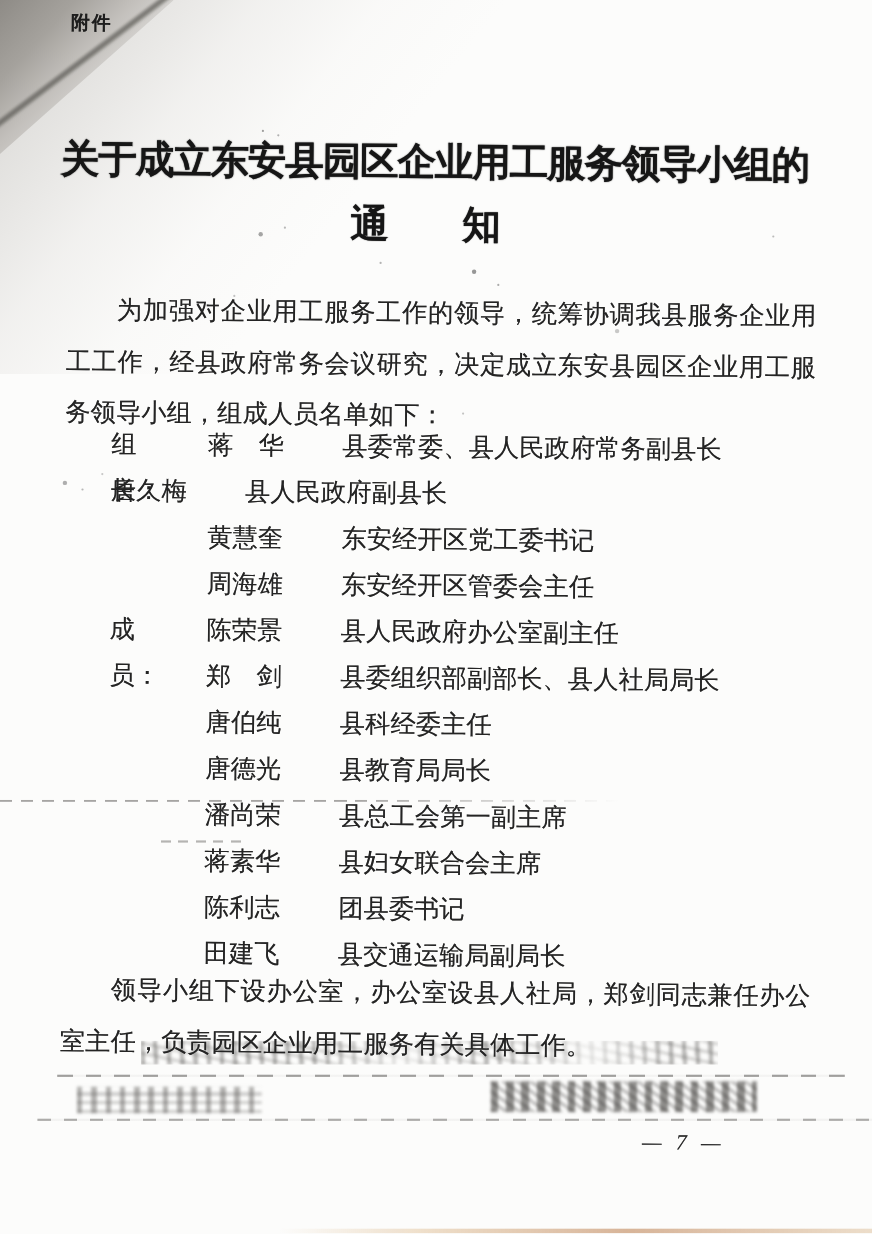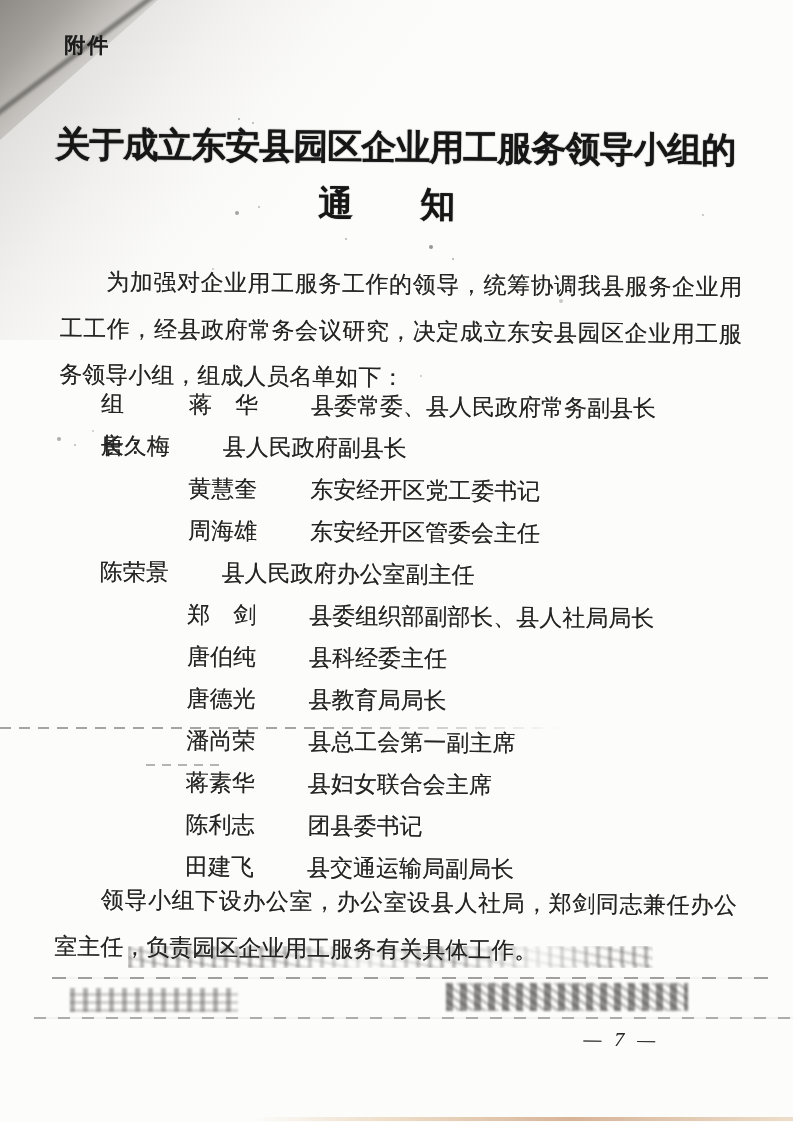--- a/index.html
+++ b/index.html
@@ -93,22 +93,22 @@
     position:absolute;bottom:1px;left:0;width:793px;height:4px;
     background:linear-gradient(90deg,rgba(200,160,90,0) 0 32%,rgba(205,150,80,.28) 48%,rgba(180,110,55,.5) 72%,rgba(200,150,90,.3) 100%);
     filter:blur(.5px);
   }
   
   .doc{
     position:absolute;top:0;left:0;width:793px;height:1122px;
     transform:rotate(.5deg);transform-origin:396px 80px;
   }
   .attachment{
-    position:absolute;top:34px;left:64px;
-    font-size:21px;font-weight:bold;letter-spacing:2px;
+    position:absolute;top:12px;left:64px;
+    font-size:17px;font-weight:bold;letter-spacing:2px;
     color:#1d1d1d;text-shadow:0 0 .6px rgba(20,20,20,.6);
   }
   .title{
     position:absolute;top:124px;left:38px;width:716px;
     text-align:center;color:#161616;
   }
   .title-l1{
     font-size:35px;font-weight:900;letter-spacing:-1px;
     text-shadow:0 0 1px rgba(10,10,10,.75),0 0 2px rgba(10,10,10,.2);
     white-space:nowrap;
@@ -181,20 +181,21 @@
         <span class="lab"></span>
         <span class="nm">黄慧奎</span>
         <span class="rl">东安经开区党工委书记</span>
       </div>
       <div class="row">
         <span class="lab"></span>
         <span class="nm">周海雄</span>
         <span class="rl">东安经开区管委会主任</span>
       </div>
       <div class="row">
+        <span class="lab">成　员：</span>
         <span class="nm">陈荣景</span>
         <span class="rl">县人民政府办公室副主任</span>
       </div>
       <div class="row">
         <span class="lab"></span>
         <span class="nm">郑　剑</span>
         <span class="rl">县委组织部副部长、县人社局局长</span>
       </div>
       <div class="row">
         <span class="lab"></span>

